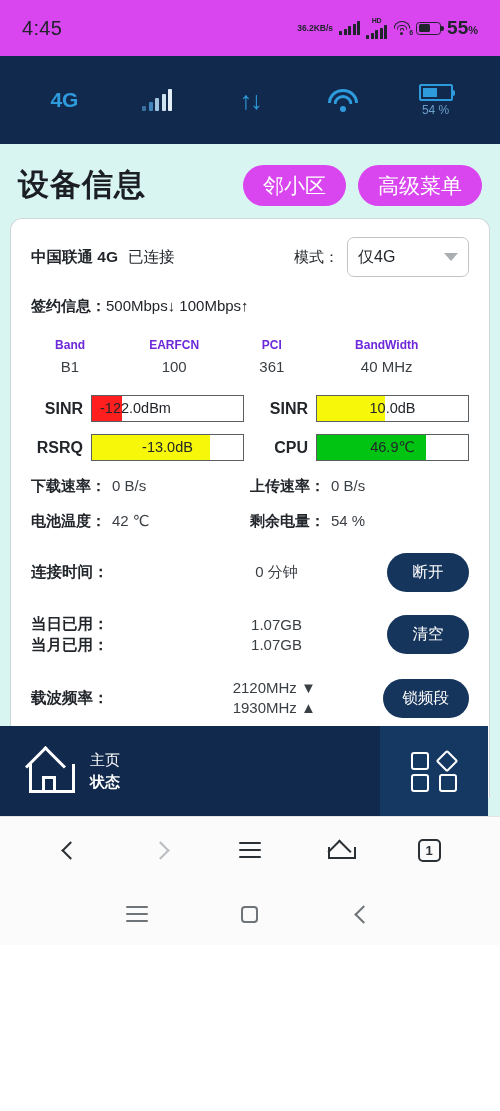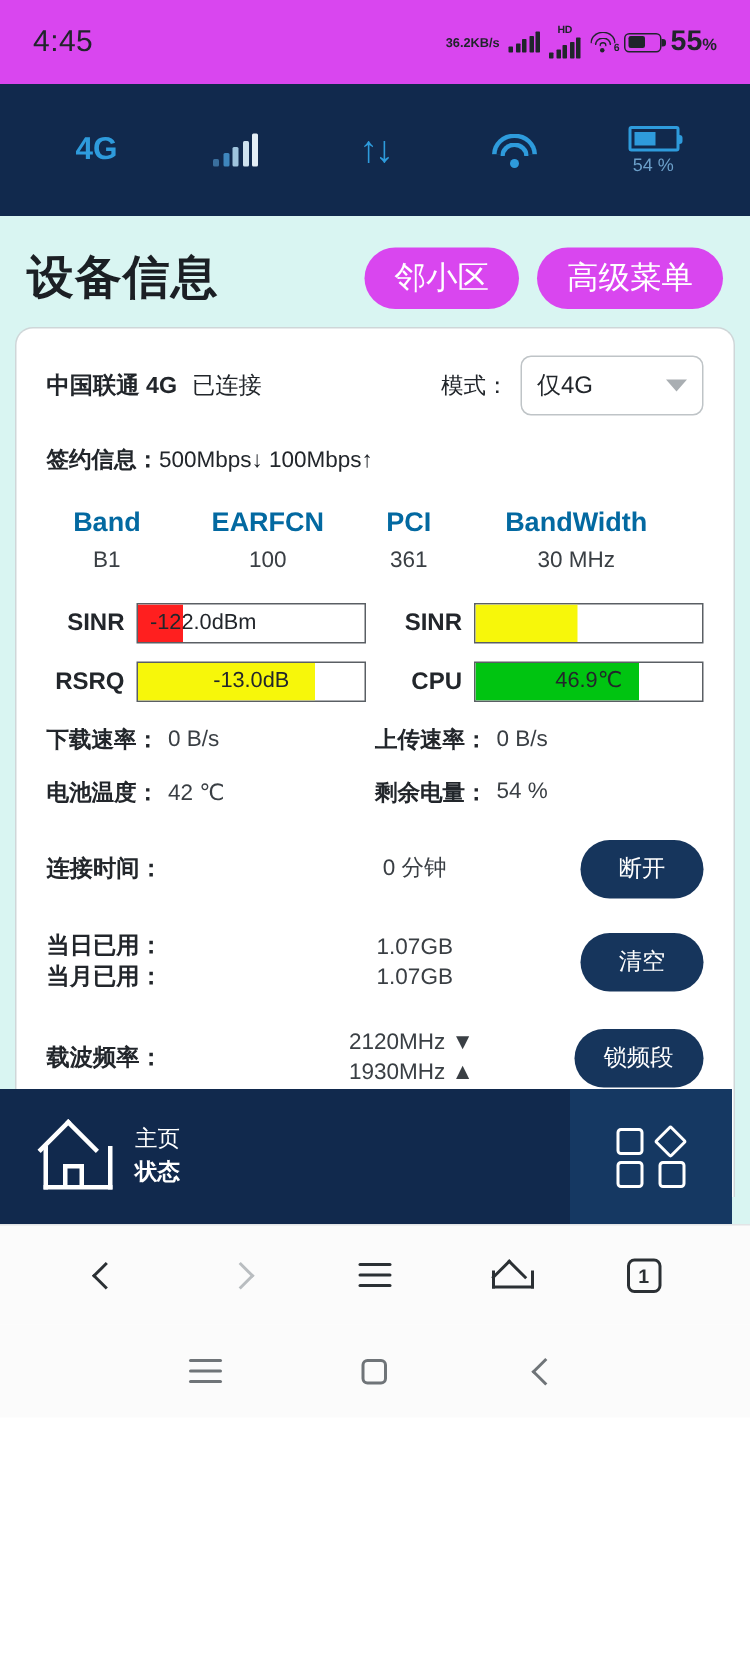--- a/index.html
+++ b/index.html
@@ -101,21 +101,21 @@
   .sel { width: 122px; height: 40px; border: 1px solid #bfc4c7; border-radius: 7px;
          display:flex; align-items:center; padding: 0 10px; font-size: 16px; color:#22262b;
          background:#fff; }
   .sel .caret { margin-left: auto; width: 0; height: 0; border-left: 7px solid transparent;
                 border-right: 7px solid transparent; border-top: 8px solid #a9aeb2; }
 
   .sub-line { font-size: 15px; color:#22262b; margin-top: 20px; }
   .sub-line b { font-weight: 700; }
 
   .band-table { width: 100%; margin-top: 22px; border-collapse: collapse; }
-  .band-table th { font-size: 18px; font-weight: 700; color:#0369a1; padding-bottom: 6px;}
+  .band-table th { font-size: 12px; font-weight: 700; color:#6d28d9; padding-bottom: 6px;}
   .band-table td { font-size: 15px; color:#3a3f44; text-align:center; }
 
   .meters { margin-top: 20px; }
   .meter-row { display:flex; align-items:center; gap: 12px; margin-bottom: 12px; }
   .meter { display:flex; align-items:center; flex: 1; gap: 8px; }
   .m-lbl { font-size: 16px; font-weight: 700; color:#22262b; width: 52px; text-align: right; }
   .m-bar { position: relative; flex: 1; height: 27px; border: 1.5px solid #5a5f64;
            background:#fff; overflow: hidden; }
   .m-fill { position:absolute; left:0; top:0; bottom:0; }
   .m-val { position: relative; z-index: 2; width: 100%; text-align: center;
@@ -295,38 +295,39 @@
           <tr>
         <th>Band</th>
         <th>EARFCN</th>
         <th>PCI</th>
         <th>BandWidth</th>
       </tr>
       <tr>
         <td>B1</td>
         <td>100</td>
         <td>361</td>
-        <td>30 MHz</td>
+        <td>40 MHz</td>
       </tr>
     </tbody>
       </table>
 
     <div class="meters">
       <div class="meter-row">
         <div class="meter">
           <div class="m-lbl">SINR</div>
           <div class="m-bar">
             <div class="m-fill" id="fill0" style="width: 20%; background: rgb(255, 31, 31);"></div>
             <div class="m-val left">-122.0dBm</div>
           </div>
         </div>
         <div class="meter">
           <div class="m-lbl">SINR</div>
           <div class="m-bar">
             <div class="m-fill" id="fill1" style="width: 45%; background: rgb(247, 247, 10);"></div>
+            <div class="m-val">10.0dB</div>
           </div>
         </div>
       </div>
       <div class="meter-row">
         <div class="meter">
           <div class="m-lbl">RSRQ</div>
           <div class="m-bar">
             <div class="m-fill" id="fill2" style="width: 78%; background: rgb(247, 247, 10);"></div>
             <div class="m-val">-13.0dB</div>
           </div>

